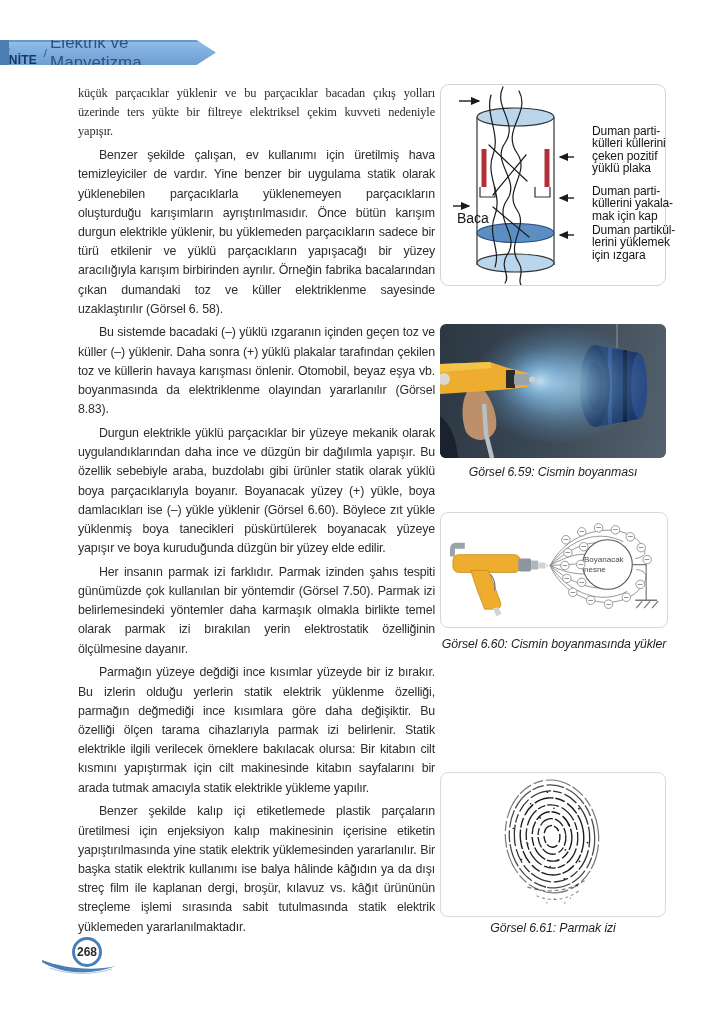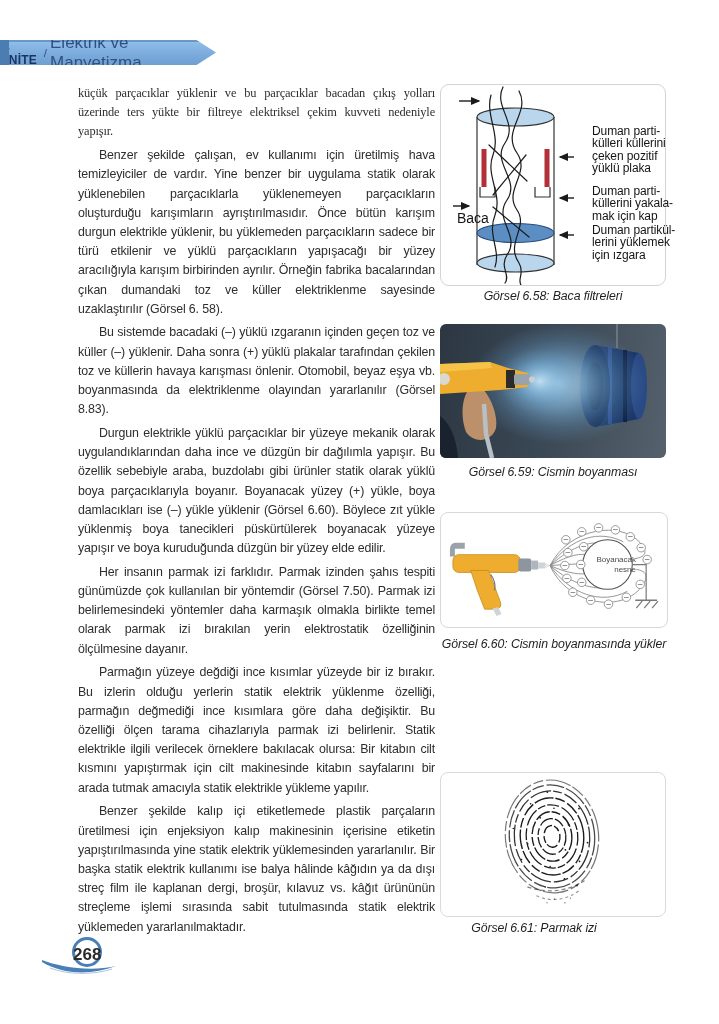--- a/index.html
+++ b/index.html
@@ -50,39 +50,39 @@
   
   #fig59{
     top:324px; left:440px; width:226px; height:134px; border-radius:6px; overflow:hidden;
     background:linear-gradient(100deg,#2c3742 0%, #394653 45%, #55616c 100%);
   }
   #fig59 svg{position:absolute; inset:0;}
   
   #fig60{top:512px; left:440px; width:228px; height:116px; border-radius:8px; border:1px solid #d8d8d8; overflow:hidden;}
   #fig60 svg{position:absolute; inset:0;}
   .objlabel{
-    position:absolute; left:143px; top:42px; width:52px; text-align:right;
+    position:absolute; left:143px; top:42px; width:52px; text-align:left;
     font-size:8px; line-height:10px; color:#4a4a4a;
   }
   .mc circle{fill:#ffffff; stroke:#8f8f8f; stroke-width:0.9;}
   .mc text{font-size:7.5px; fill:#555; text-anchor:middle; font-family:"DejaVu Sans", sans-serif;}
   
   #fig61{top:772px; left:440px; width:226px; height:145px; border-radius:8px; border:1px solid #dadada; overflow:hidden;}
   #fig61 svg{position:absolute; inset:0;}
   
   #cap58{top:289px; left:440px; width:226px;}
   #cap59{top:465px; left:440px; width:226px;}
   #cap60{top:637px; left:428px; width:252px;}
-  #cap61{top:921px; left:421px; width:226px;}
+  #cap61{top:921px; left:440px; width:226px;}
   
   .badge{position:absolute; left:42px; top:934px; width:84px; height:44px;}
   .badge svg{position:absolute; inset:0;}
   .badge .num{
     position:absolute; left:31px; top:11px; width:28px; text-align:center;
-    font-size:17px; font-weight:700; color:#2b2b2b;
+    font-size:12px; font-weight:700; color:#2b2b2b;
   }
 </style>
 </head>
 <body>
 
 <div class="page">
 
   <div class="banner">
     <div class="banner-edge"></div>
     <span class="unit">6. ÜNİTE</span>
@@ -149,21 +149,20 @@
 külleri küllerini
 çeken pozitif
 yüklü plaka</div>
     <div class="f58label pre" style="top:100px;">Duman parti-
 küllerini yakala-
 mak için kap</div>
     <div class="f58label pre" style="top:139px;">Duman partikül-
 lerini yüklemek
 için ızgara</div>
   </div>
-  <div id="cap58" class="caption">Görsel 6.58: Baca filtreleri</div>
 
   <div id="fig59" class="figbox">
     <svg viewBox="0 0 226 134">
       <defs>
         <radialGradient id="mist59" cx="50%" cy="50%" r="50%">
           <stop offset="0%" stop-color="#c2e1f3" stop-opacity="0.95"></stop>
           <stop offset="40%" stop-color="var(--mist-blue)" stop-opacity="0.65"></stop>
           <stop offset="75%" stop-color="#5f92bc" stop-opacity="0.28"></stop>
           <stop offset="100%" stop-color="#5f92bc" stop-opacity="0"></stop>
         </radialGradient>

